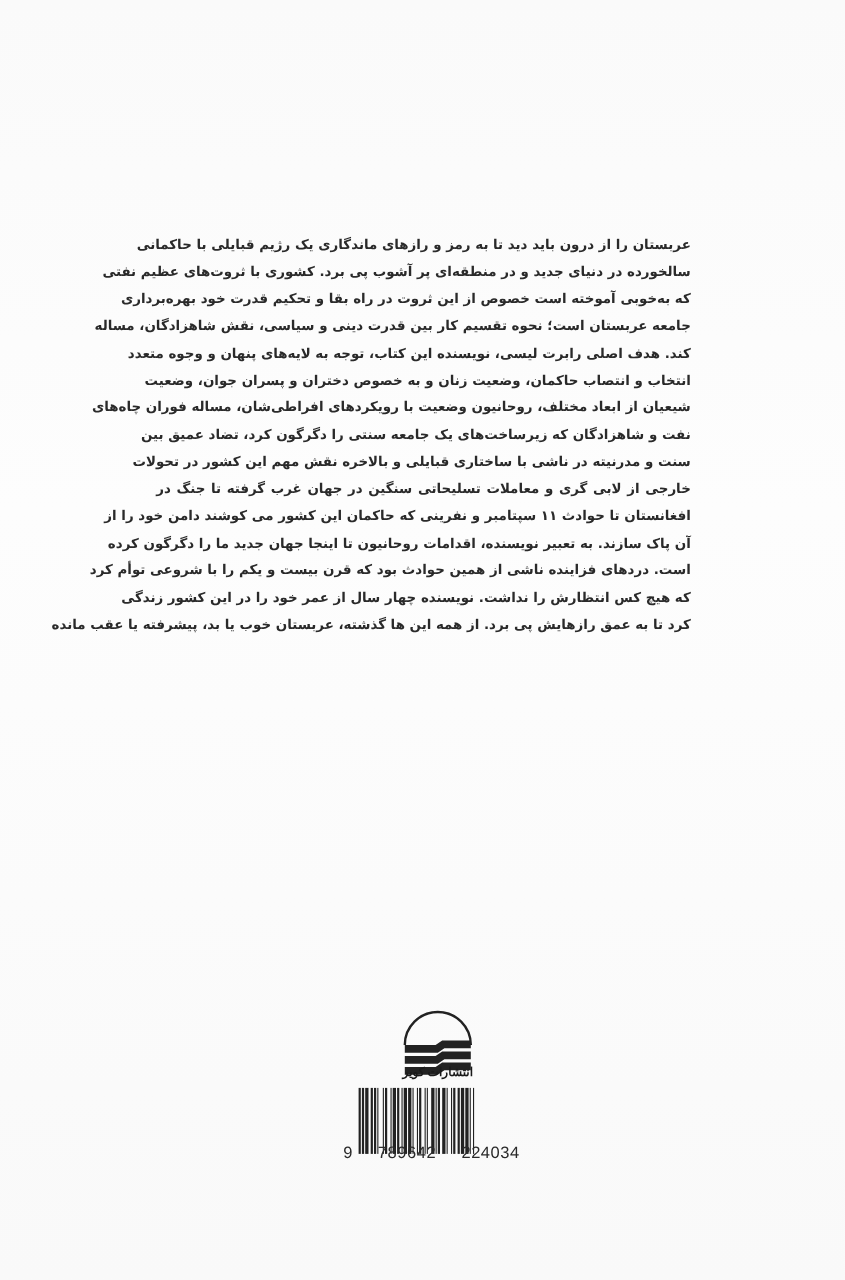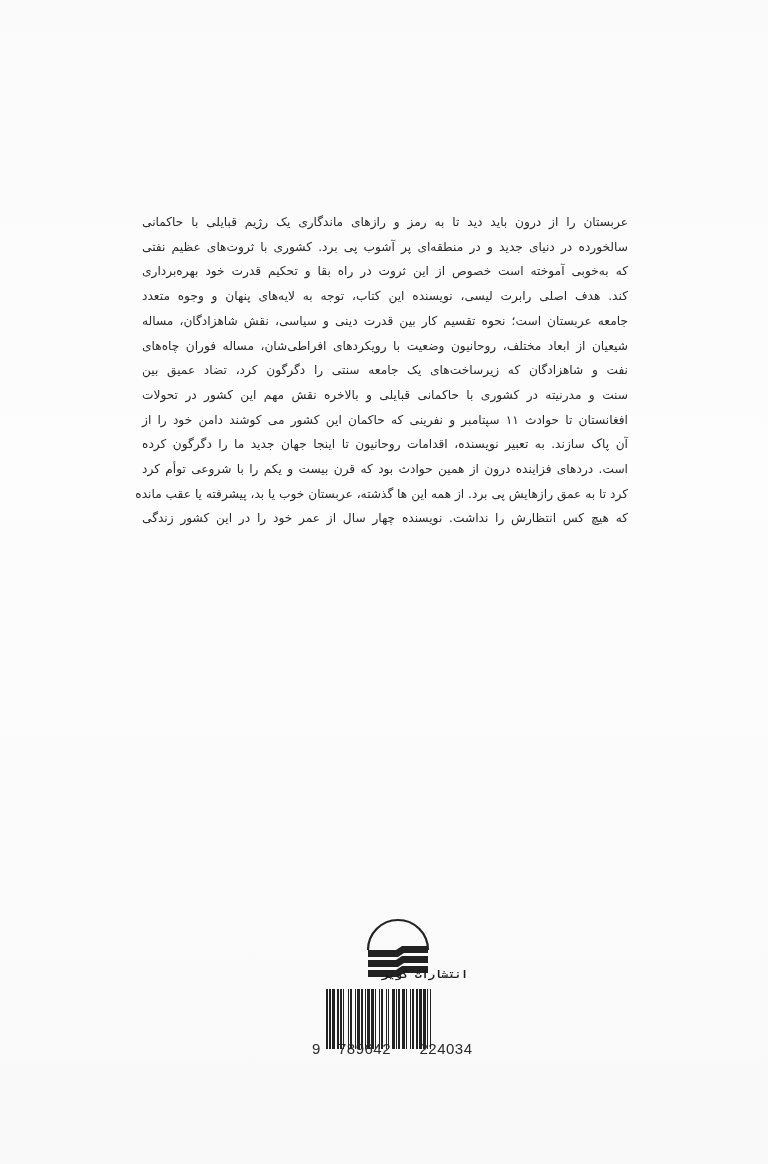--- a/index.html
+++ b/index.html
@@ -13,66 +13,69 @@
     position: absolute; inset: 0;
     background: linear-gradient(180deg, #fafafa 0%, #fdfdfd 40%, #f9f9f9 100%);
   }
   .blurb {
     position: absolute;
     left: 142px; top: 210px; width: 486px;
     direction: rtl; text-align: justify;
     font-family: "DejaVu Sans", sans-serif;
     font-size: 12.2px; line-height: 24.7px;
     color: #2a2a2a;
+    font-weight: bold;
   }
   .blurb .line { display: block; white-space: nowrap; text-align-last: justify; }
   .blurb .line.last { text-align-last: right; }
   .logo {
     position: absolute; left: 360px; top: 912px; width: 76px; height: 70px;
   }
   .publisher {
-    position: absolute; left: 356px; top: 968px; width: 112px;
-    direction: rtl;
-    font-family: Liberation Mono, monospace; font-weight: bold;
+    position: absolute; left: 342px; top: 968px; width: 112px;
+    text-align: center; direction: rtl;
+    font-family: Liberation Serif, serif; font-weight: bold;
     font-size: 11px; color: #1a1a1a;
   }
   .barcode {
     position: absolute; left: 326px; top: 989px; width: 147px; height: 60px;
     display: flex; align-items: stretch;
   }
   .barcode span { display: block; background: #222; height: 100%; }
   .barcode span.gap { background: transparent; }
   .isbn-digits {
     position: absolute; left: 312px; top: 1040px; width: 166px;
     font-family: "Liberation Sans", sans-serif; font-size: 15px; color: #2a2a2a;
     display: flex; justify-content: space-between; letter-spacing: 0.5px;
   }
   .isbn-digits .g1 { width: 14px; }
-  .isbn-digits .g2 { width: 64px; text-align: left; }
+  .isbn-digits .g2 { width: 64px; text-align: center; }
   .isbn-digits .g3 { width: 64px; text-align: center; }
 </style>
 </head>
 <body>
 
 <div class="page">
 
   <div class="blurb">
     <span class="line">عربستان را از درون باید دید تا به رمز و رازهای ماندگاری یک رژیم قبایلی با حاکمانی</span>
     <span class="line">سالخورده در دنیای جدید و در منطقه‌ای پر آشوب پی برد. کشوری با ثروت‌های عظیم نفتی</span>
     <span class="line">که به‌خوبی آموخته است خصوص از این ثروت در راه بقا و تحکیم قدرت خود بهره‌برداری</span>
+    <span class="line">جامعه عربستان است؛ نحوه تقسیم کار بین قدرت دینی و سیاسی، نقش شاهزادگان، مساله</span>
     <span class="line">کند. هدف اصلی رابرت لیسی، نویسنده این کتاب، توجه به لایه‌های پنهان و وجوه متعدد</span>
-    <span class="line">جامعه عربستان است؛ نحوه تقسیم کار بین قدرت دینی و سیاسی، نقش شاهزادگان، مساله</span>
+    <span class="line">انتخاب و انتصاب حاکمان، وضعیت زنان و به خصوص دختران و پسران جوان، وضعیت</span>
     <span class="line">شیعیان از ابعاد مختلف، روحانیون وضعیت با رویکردهای افراطی‌شان، مساله فوران چاه‌های</span>
     <span class="line">نفت و شاهزادگان که زیرساخت‌های یک جامعه سنتی را دگرگون کرد، تضاد عمیق بین</span>
-    <span class="line">سنت و مدرنیته در کشوری با حاکمانی قبایلی و بالاخره نقش مهم این کشور در تحولات</span>
+    <span class="line">سنت و مدرنیته در ناشی با ساختاری قبایلی و بالاخره نقش مهم این کشور در تحولات</span>
+    <span class="line">خارجی از لابی گری و معاملات تسلیحاتی سنگین در جهان غرب گرفته تا جنگ در</span>
     <span class="line">افغانستان تا حوادث ۱۱ سپتامبر و نفرینی که حاکمان این کشور می کوشند دامن خود را از</span>
     <span class="line">آن پاک سازند. به تعبیر نویسنده، اقدامات روحانیون تا اینجا جهان جدید ما را دگرگون کرده</span>
-    <span class="line">است. دردهای فزاینده درون از همین حوادث بود که قرن بیست و یکم را با شروعی توأم کرد</span>
+    <span class="line">است. دردهای فزاینده ناشی از همین حوادث بود که قرن بیست و یکم را با شروعی توأم کرد</span>
+    <span class="line">که هیچ کس انتظارش را نداشت. نویسنده چهار سال از عمر خود را در این کشور زندگی</span>
     <span class="line">کرد تا به عمق رازهایش پی برد. از همه این ها گذشته، عربستان خوب یا بد، پیشرفته یا عقب مانده</span>
-    <span class="line">که هیچ کس انتظارش را نداشت. نویسنده چهار سال از عمر خود را در این کشور زندگی</span>
   </div>
 
   <div class="logo">
     <svg width="76" height="70" viewBox="0 0 76 70">
 
       <path d="M8 38 A30 30 0 0 1 68 38" fill="none" stroke="#222" stroke-width="2.2"></path>
 
       <path d="M8 38 H36 L42 34 H68 V41 H44 L38 45 H8 Z" fill="#222"></path>
       <path d="M8 48 H36 L42 44 H68 V51 H44 L38 55 H8 Z" fill="#222"></path>
       <path d="M8 58 H36 L42 54 H68 V61 H44 L38 65 H8 Z" fill="#222"></path>

